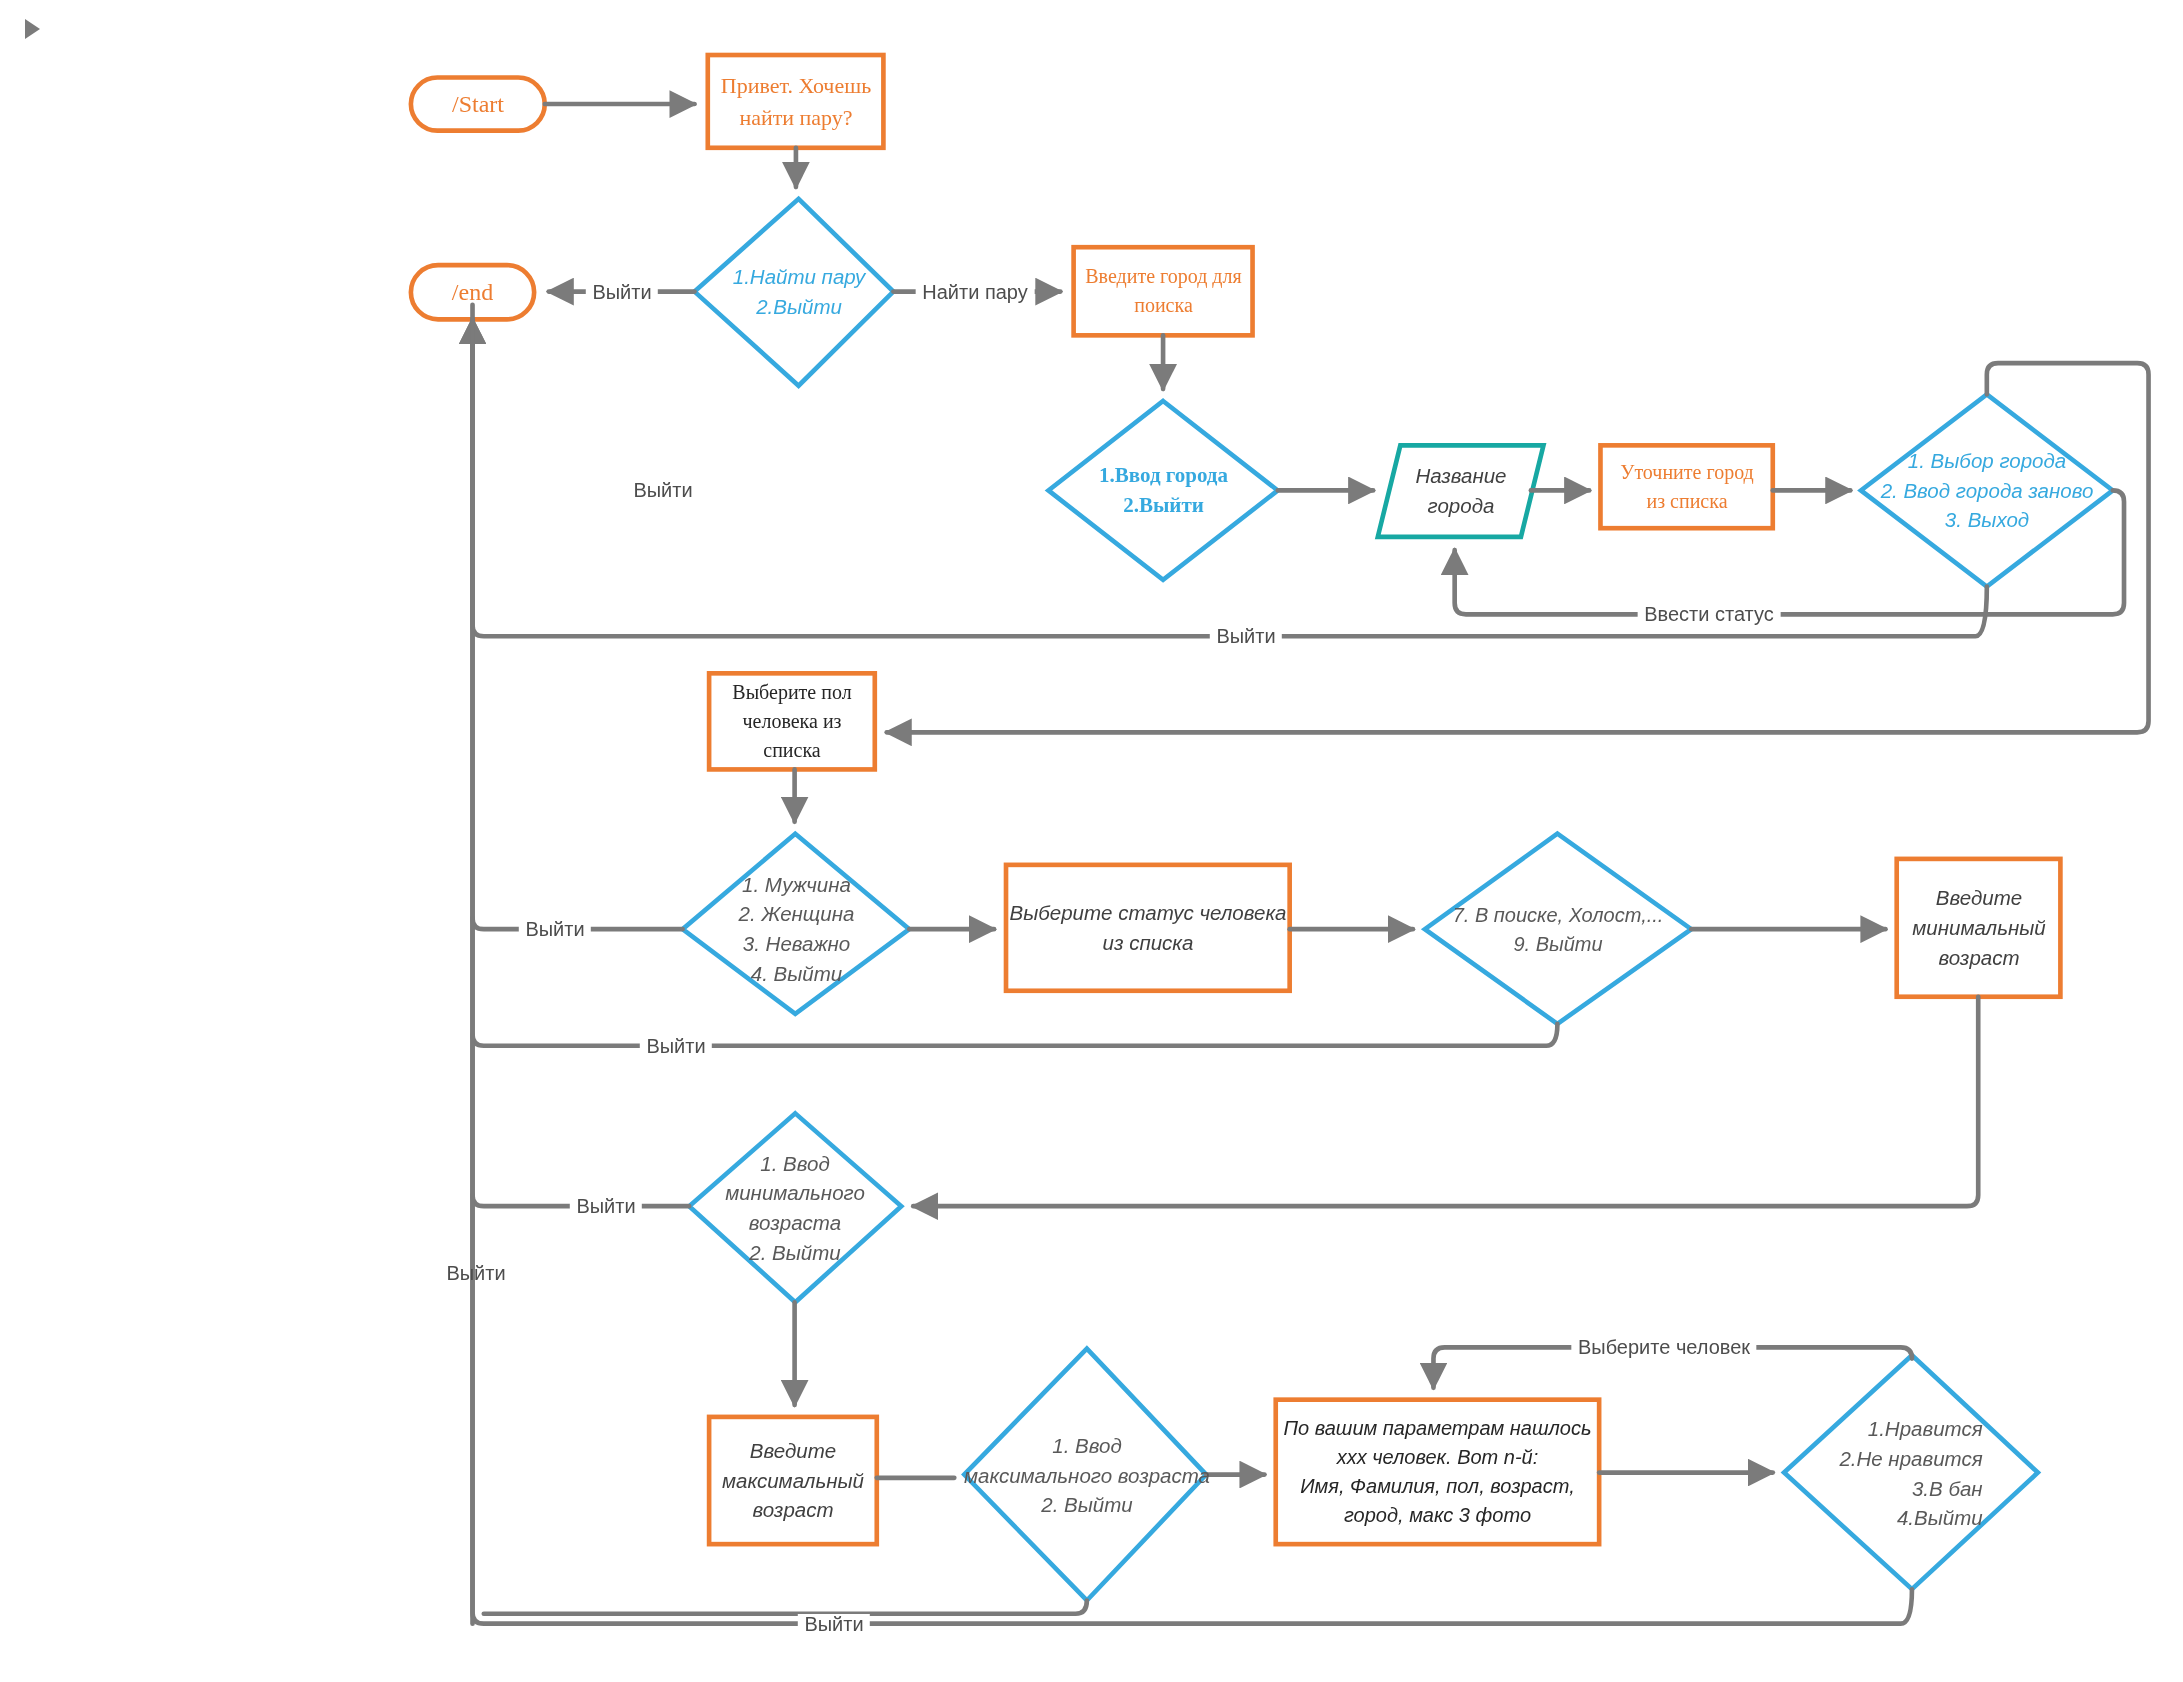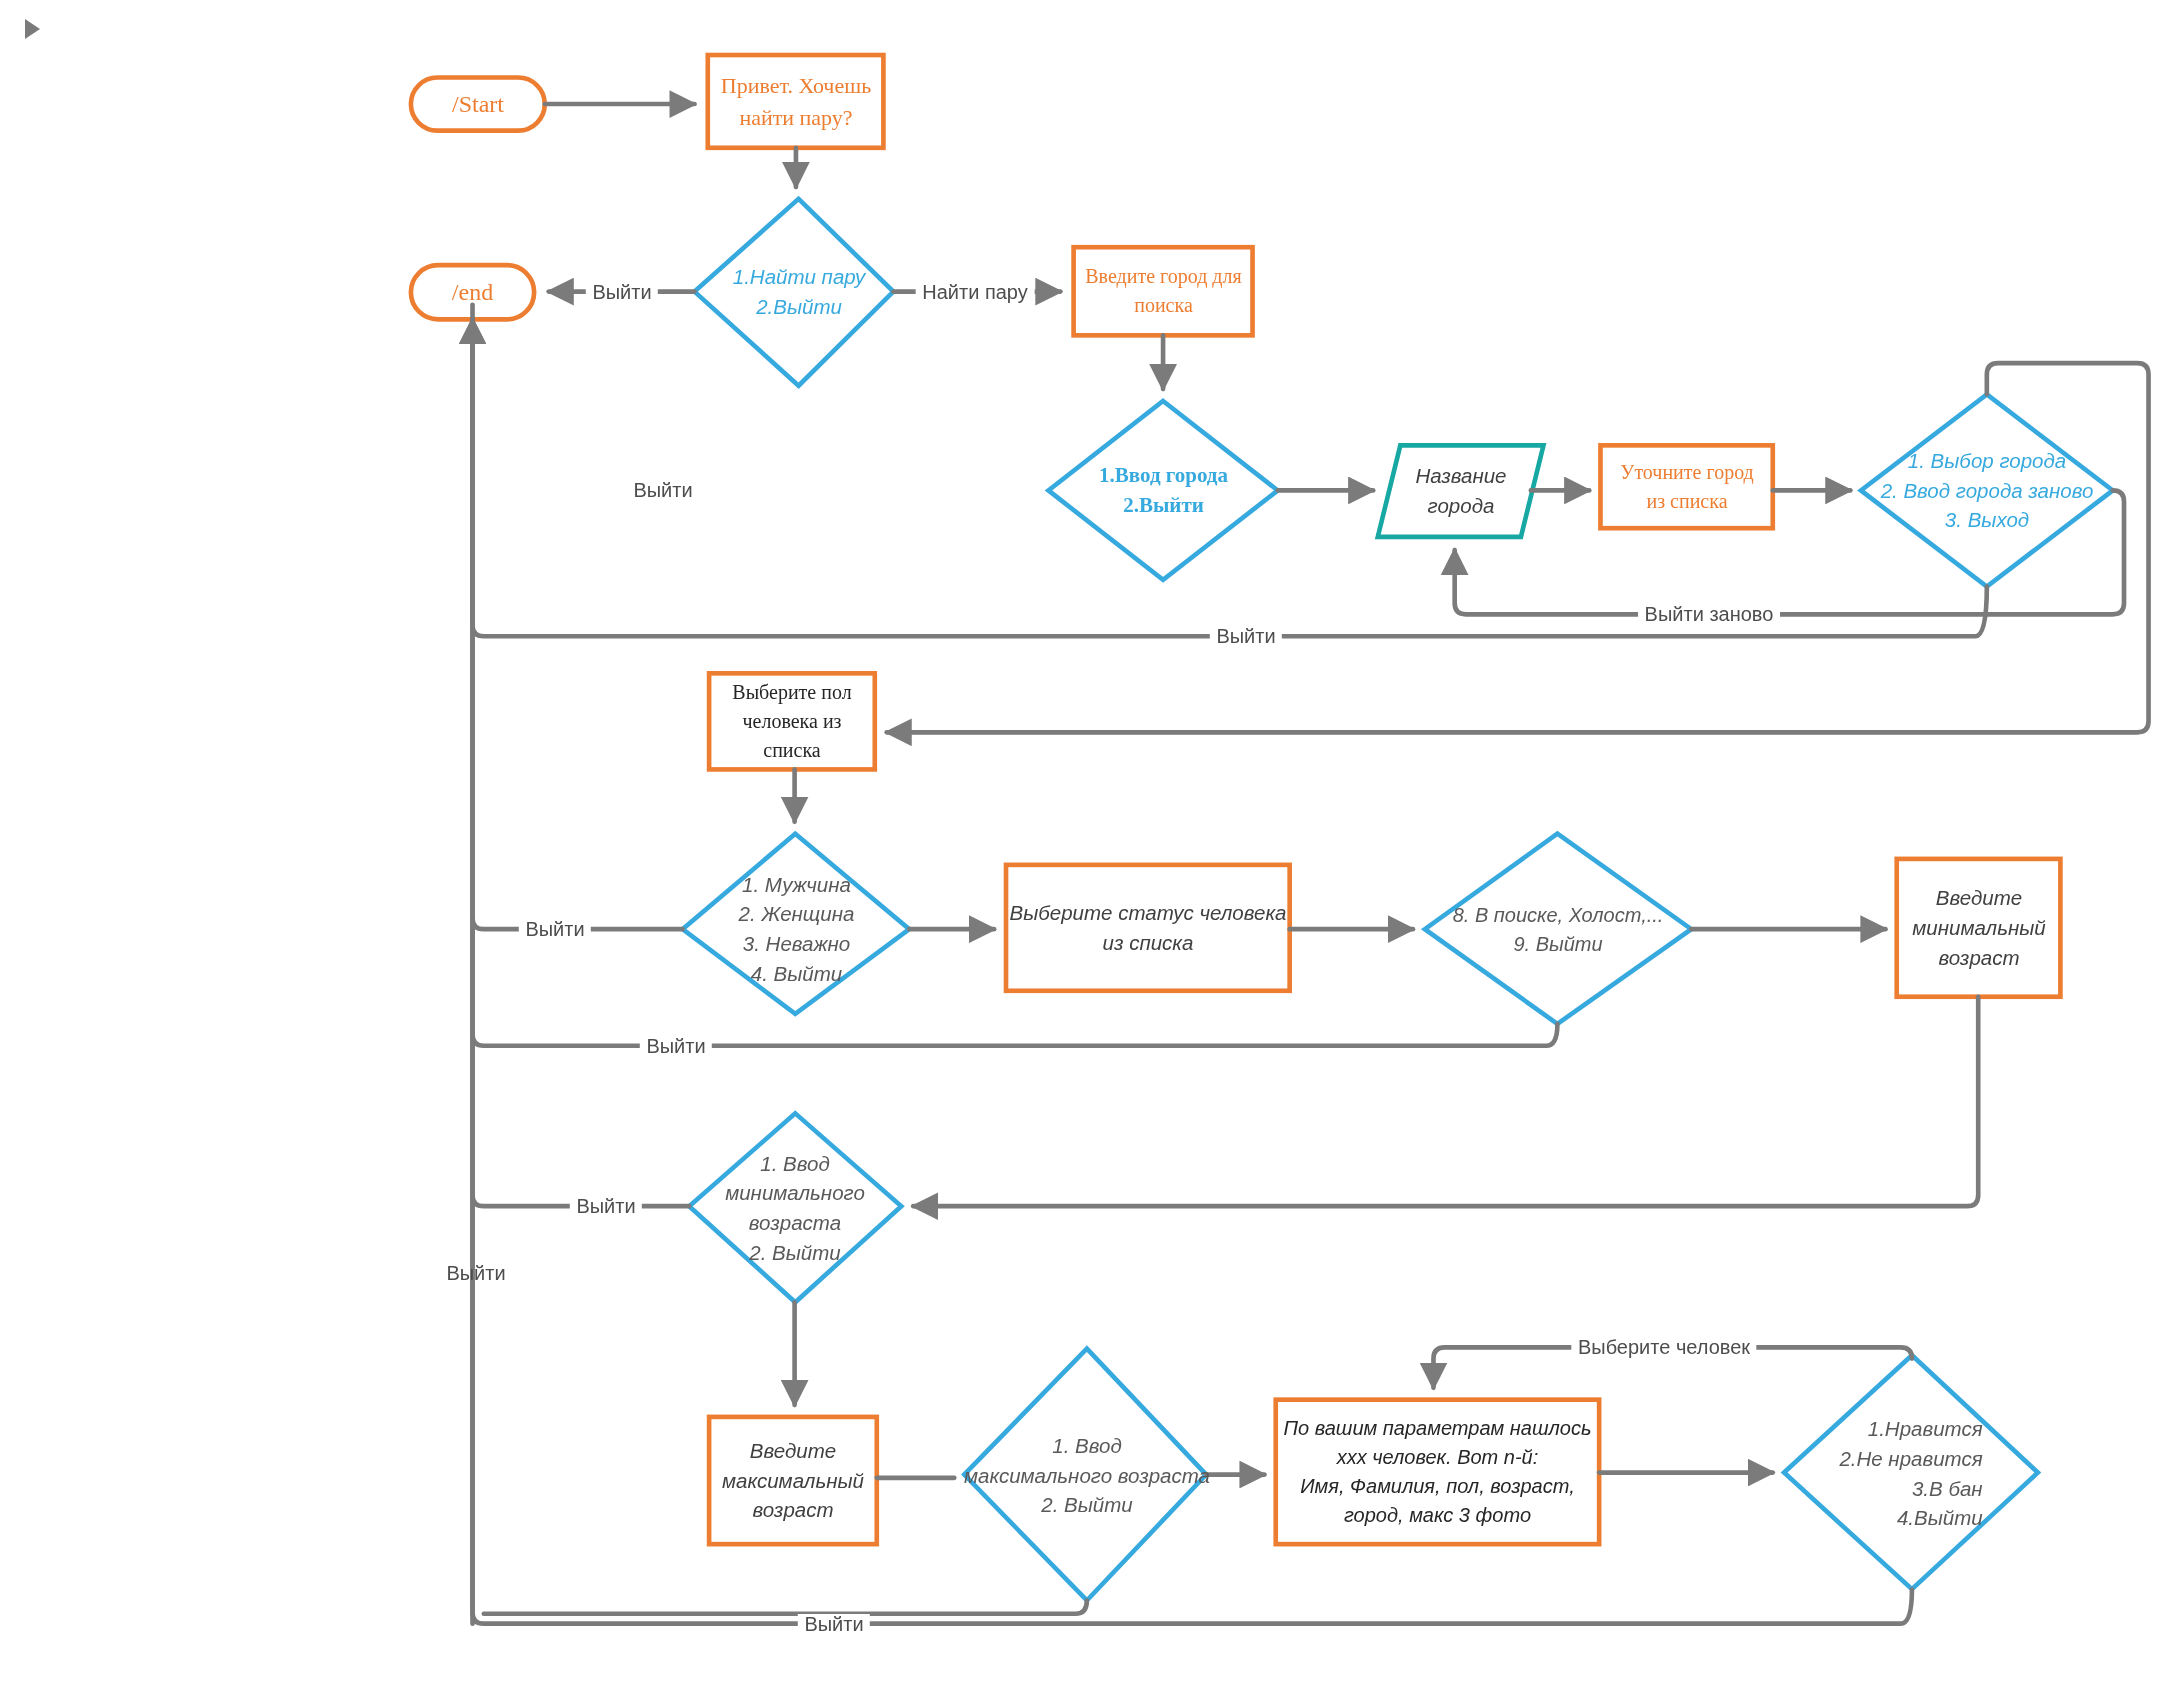--- a/index.html
+++ b/index.html
@@ -194,21 +194,21 @@
 списка</div>
 
   <div class="node-label lbl-sans" style="left:683px; top:855px; width:227px; height:148px; font-size:20.5px; color:#595959;">1. Мужчина
 2. Женщина
 3. Неважно
 4. Выйти</div>
 
   <div class="node-label lbl-sans" style="left:1006px; top:865px; width:284px; height:126px; font-size:20.5px; color:#404040;">Выберите статус человека
 из списка</div>
 
-  <div class="node-label lbl-sans" style="left:1425px; top:887px; width:266px; height:86px; font-size:20px; color:#595959;">8. В поиске, Холост,...
+  <div class="node-label lbl-sans" style="left:1425px; top:887px; width:266px; height:86px; font-size:20px; color:#595959;">7. В поиске, Холост,...
 9. Выйти</div>
 
   <div class="node-label lbl-sans" style="left:1897px; top:859px; width:164px; height:138px; font-size:20.5px; color:#404040;">Введите
 минимальный
 возраст</div>
 
   <div class="node-label lbl-sans" style="left:689px; top:1133px; width:212px; height:150px; font-size:20.5px; color:#595959;">1. Ввод
 минимального
 возраста
 2. Выйти</div>
@@ -230,21 +230,21 @@
 2.Не нравится
 3.В бан
 4.Выйти</div>
 
   <div class="edge-label" style="left:622px; top:292px; font-size:20px;">Выйти</div>
 
   <div class="edge-label" style="left:975px; top:292px; font-size:20px;">Найти пару</div>
 
   <div class="edge-label" style="left:663px; top:490px; font-size:20px;">Выйти</div>
 
-  <div class="edge-label" style="left:1709px; top:614px; font-size:20px;">Выйти заново</div>
+  <div class="edge-label" style="left:1709px; top:614px; font-size:20px;">Ввести статус</div>
 
   <div class="edge-label" style="left:1246px; top:636px; font-size:20px;">Выйти</div>
 
   <div class="edge-label" style="left:555px; top:929px; font-size:20px;">Выйти</div>
 
   <div class="edge-label" style="left:676px; top:1046px; font-size:20px;">Выйти</div>
 
   <div class="edge-label" style="left:606px; top:1206px; font-size:20px;">Выйти</div>
 
   <div class="edge-label" style="left:476px; top:1273px; font-size:20px; background:transparent;">Выйти</div>

